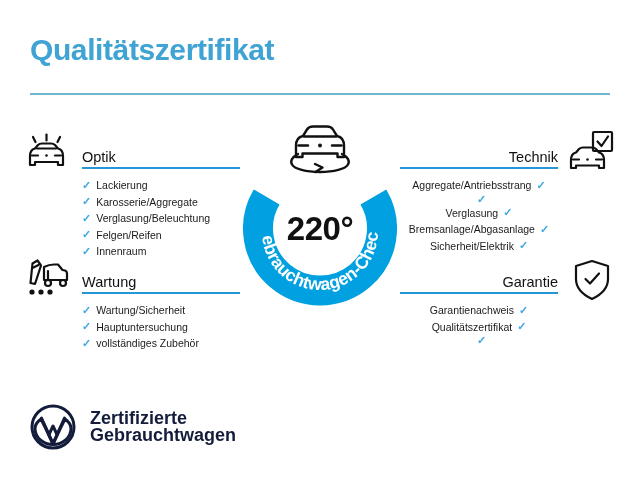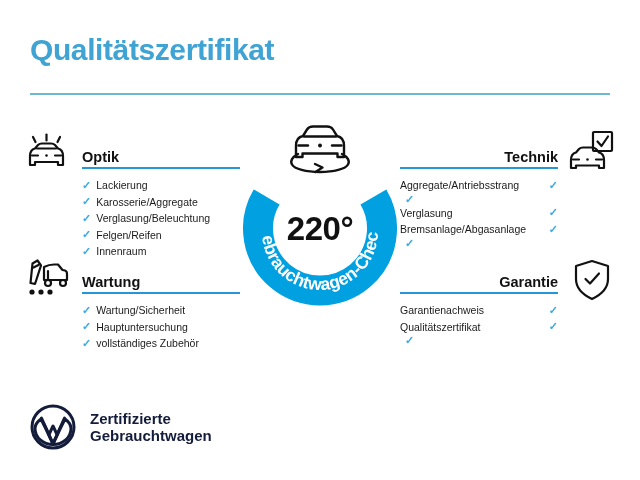--- a/index.html
+++ b/index.html
@@ -49,21 +49,21 @@
     position: absolute;
   }
   .sec-head {
     position: relative;
     height: 26px;
   }
   .sec-title {
     position: absolute;
     bottom: 4px;
     font-size: 14.5px;
-    font-weight: bold;
+    font-weight: normal;
     color: #111111;
     white-space: nowrap;
   }
   .sec-rule {
     position: absolute;
     height: 2px;
     background: #2596d6;
     left: 0;
     right: 0;
     bottom: 0;
@@ -88,21 +88,21 @@
     line-height: 1;
   }
 
   
   .section.left .sec-title { left: 0; }
   .section.left .sec-list li { justify-content: flex-start; }
   .section.left .chk { margin-right: 5px; }
 
   
   .section.right .sec-title { right: 0; }
-  .section.right .sec-list li { justify-content: space-between; }
+  .section.right .sec-list li { justify-content: center; }
   .section.right .chk { margin-left: 5px; }
 
   
   #sec-optik    { left: 82px;  top: 143px; width: 158px; }
   #sec-wartung  { left: 82px;  top: 268px; width: 158px; }
   #sec-technik  { left: 400px; top: 143px; width: 158px; }
   #sec-garantie { left: 400px; top: 268px; width: 158px; }
 
   #sec-optik .sec-list,
   #sec-wartung .sec-list,
@@ -149,21 +149,21 @@
   
   #footer {
     position: absolute;
     left: 30px;
     top: 404px;
     display: flex;
     align-items: center;
   }
   #footer-text {
     margin-left: 14px;
-    font-size: 15px;
+    font-size: 18px;
     font-weight: bold;
     color: #131c3a;
     line-height: 17px;
     white-space: pre-line;
   }
 </style>
 </head>
 <body>
 
 <div id="page">
@@ -271,20 +271,21 @@
         </li>
       <li>
           <span>Verglasung</span>
           <span class="chk">✓</span>
         </li>
       <li>
           <span>Bremsanlage/Abgasanlage</span>
           <span class="chk">✓</span>
         </li>
       <li>
+          <span>Sicherheit/Elektrik</span>
           <span class="chk">✓</span>
         </li>
     </ul>
   </div>
 
   <div class="sec-icon" id="icon-garantie">
     <svg width="42" height="44" viewBox="0 0 42 44" fill="none" stroke="#111" stroke-width="2.2" stroke-linecap="round" stroke-linejoin="round">
       <path d="M21 3 L37 8 L37 21 C37 30 29.5 37 21 41 C12.5 37 5 30 5 21 L5 8 Z"></path>
       <path d="M14.5 21 L19 25.5 L28 15.5"></path>
     </svg>

